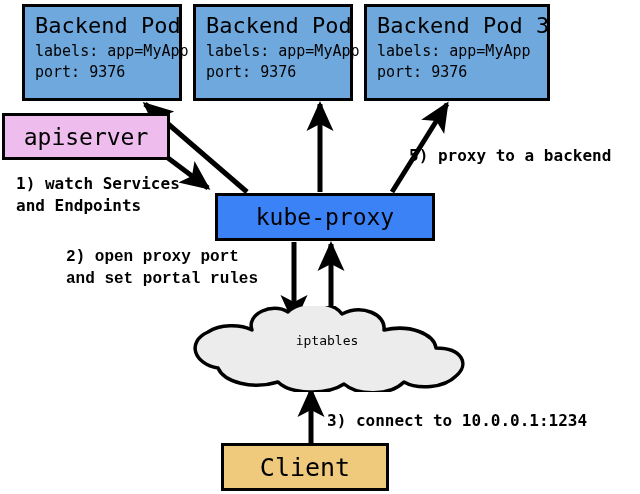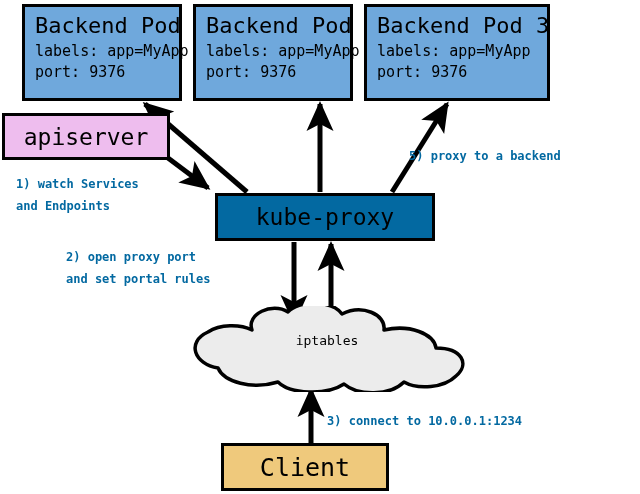--- a/index.html
+++ b/index.html
@@ -52,21 +52,21 @@
     display: flex;
     align-items: center;
     justify-content: center;
   }
   .apiserver-label {
     font-size: 23px;
     color: #000000;
     white-space: nowrap;
   }
   .kubeproxy {
-    background: #0369a1;
+    background: #3b82f6;
     display: flex;
     align-items: center;
     justify-content: center;
   }
   .kubeproxy-label {
     font-size: 23px;
     color: #000000;
     white-space: nowrap;
   }
   .client {
@@ -89,24 +89,24 @@
     left: 227px;
     top: 333px;
     width: 200px;
     text-align: center;
     font-size: 13px;
     color: #000000;
     z-index: 3;
   }
   .step {
     position: absolute;
-    font-size: 12px;
+    font-size: 16px;
     line-height: 22px;
     font-weight: bold;
-    color: #0369a1;
+    color: #000000;
     white-space: nowrap;
     z-index: 3;
   }
 </style>
 </head>
 <body>
 
 <div id="diagram">
 
   <svg id="edges" viewBox="0 0 640 494">
@@ -175,21 +175,21 @@
 
   <div class="node client" style="left:221px; top:443px; width:168px; height:48px;">
     <div class="client-label">Client</div>
   </div>
 
   <div class="step" style="left:16px; top:173px;">
     <div>1) watch Services</div>
     <div>and Endpoints</div>
   </div>
 
-  <div class="step" style="left:66px; top:246px;">
+  <div class="step" style="left:66px; top:246px;font-family:Liberation Mono, monospace;">
     <div>2) open proxy port</div>
     <div>and set portal rules</div>
   </div>
 
   <div class="step" style="left:327px; top:410px;">
     <div>3) connect to 10.0.0.1:1234</div>
   </div>
 
 
   <div class="step" style="left:409px; top:145px;">

